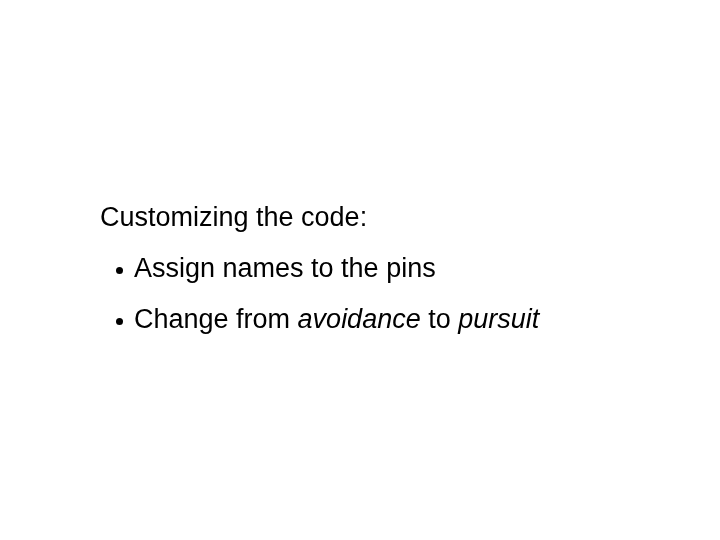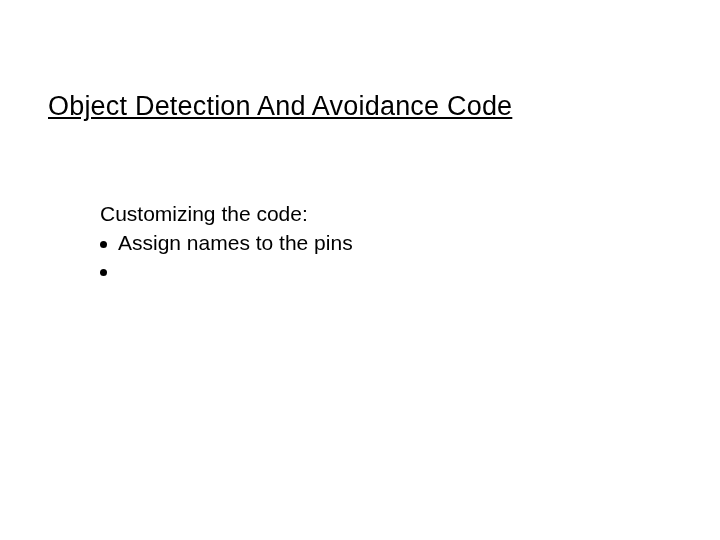--- a/index.html
+++ b/index.html
@@ -24,35 +24,35 @@
     top: 92px;
     font-size: 27px;
     line-height: 1.1;
     text-decoration: underline;
     letter-spacing: 0.2px;
   }
   .body {
     position: absolute;
     left: 100px;
     top: 200px;
-    font-size: 21px;
+    font-size: 27px;
     line-height: 1.3;
   }
   .lead {
     margin: 0 0 2px 0;
   }
   ul.bullets {
     list-style: none;
     margin: 0;
     padding: 0;
   }
   ul.bullets li {
     position: relative;
     padding-left: 18px;
-    margin: 0;
+    margin: 16px;
   }
   ul.bullets li .dot {
     position: absolute;
     left: 0;
     top: 0.58em;
     width: 7px;
     height: 7px;
     background: #000;
     border-radius: 50%;
   }
@@ -60,34 +60,36 @@
     display: inline;
   }
   .ital {
     font-style: italic;
   }
 </style>
 </head>
 <body>
 
 <div class="slide">
-  <div class="title">Object Detection And Avoidance Code</div>
 
   <div class="body">
     <p class="lead">Customizing the code:</p>
     <ul class="bullets">
 
       <li>
         <span class="dot"></span>
         <span class="li-text">
           <span>Assign names to the pins</span><span class="ital"></span><span></span><span class="ital"></span><span></span>
         </span>
       </li>
 
 
       <li>
         <span class="dot"></span>
+        <span class="li-text">
+          <span>Change from </span><span class="ital">avoidance</span><span> to </span><span class="ital">pursuit</span><span></span>
+        </span>
       </li>
 
 
     </ul>
   </div>
 </div>
 
 </body></html>

